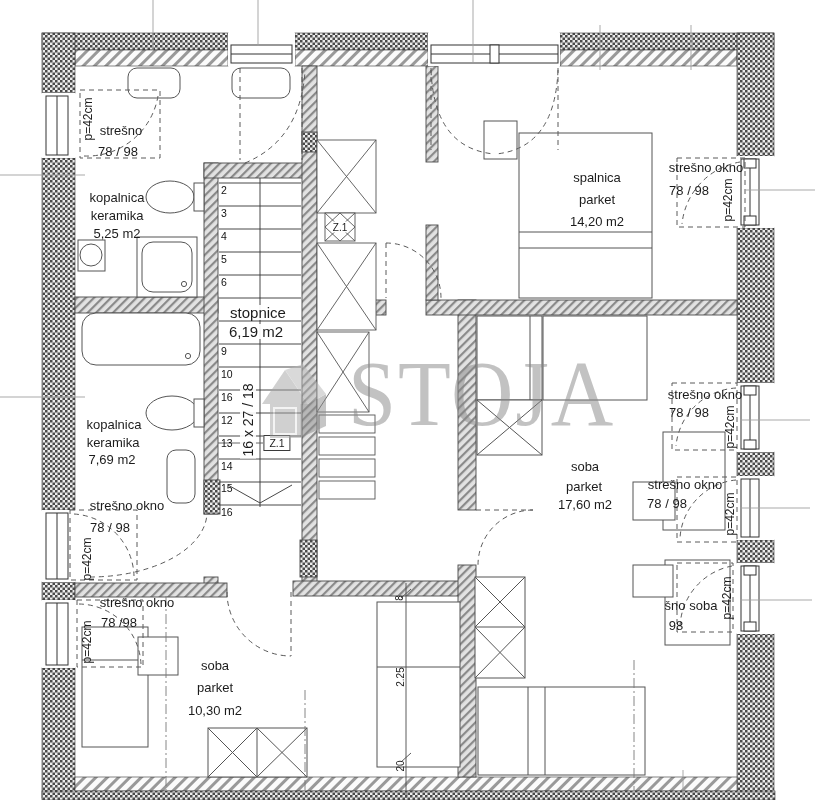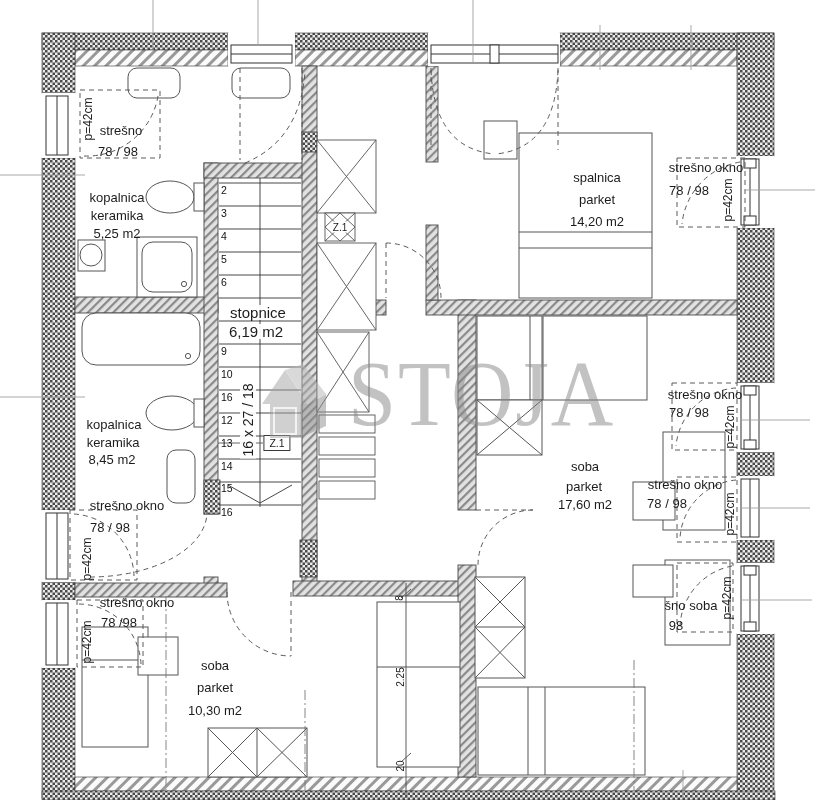--- a/index.html
+++ b/index.html
@@ -291,21 +291,21 @@
 
 <div class="lbl" style="left:597px;top:170px">spalnica</div>
 <div class="lbl" style="left:597px;top:192px">parket</div>
 <div class="lbl" style="left:597px;top:214px">14,20 m2</div>
 
 <div class="lbl big bg" style="left:258px;top:305px">stopnice</div>
 <div class="lbl big bg" style="left:256px;top:324px">6,19 m2</div>
 
 <div class="lbl" style="left:114px;top:417px">kopalnica</div>
 <div class="lbl" style="left:113px;top:435px">keramika</div>
-<div class="lbl" style="left:112px;top:452px">8,45 m2</div>
+<div class="lbl" style="left:112px;top:452px">7,69 m2</div>
 
 <div class="lbl" style="left:585px;top:459px">soba</div>
 <div class="lbl" style="left:584px;top:479px">parket</div>
 <div class="lbl" style="left:585px;top:497px">17,60 m2</div>
 
 <div class="lbl" style="left:215px;top:658px">soba</div>
 <div class="lbl" style="left:215px;top:680px">parket</div>
 <div class="lbl" style="left:215px;top:703px">10,30 m2</div>
 
 <div class="num" style="left:221px;top:184px">2</div>

